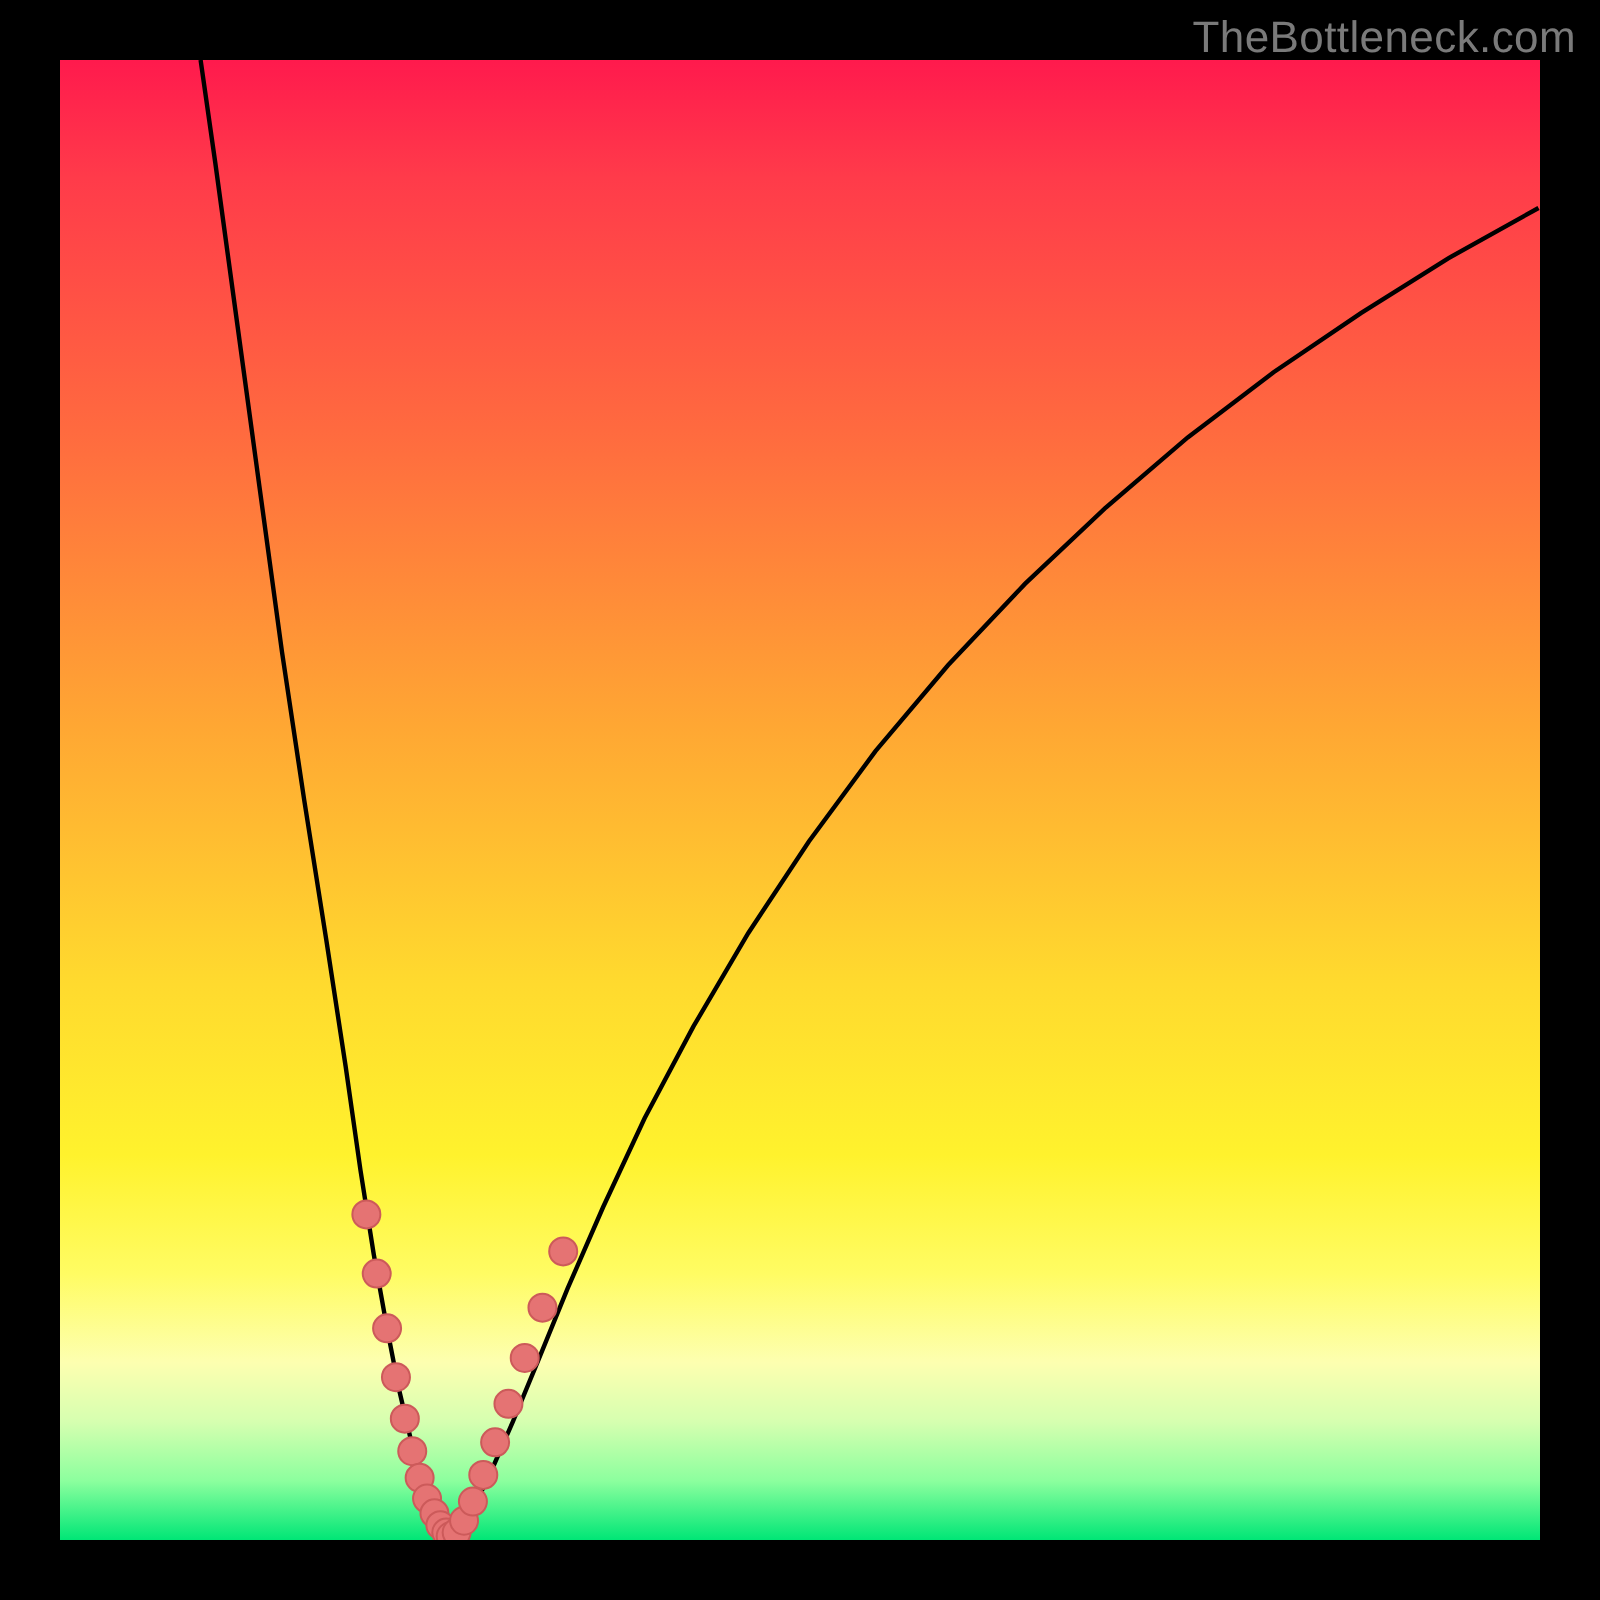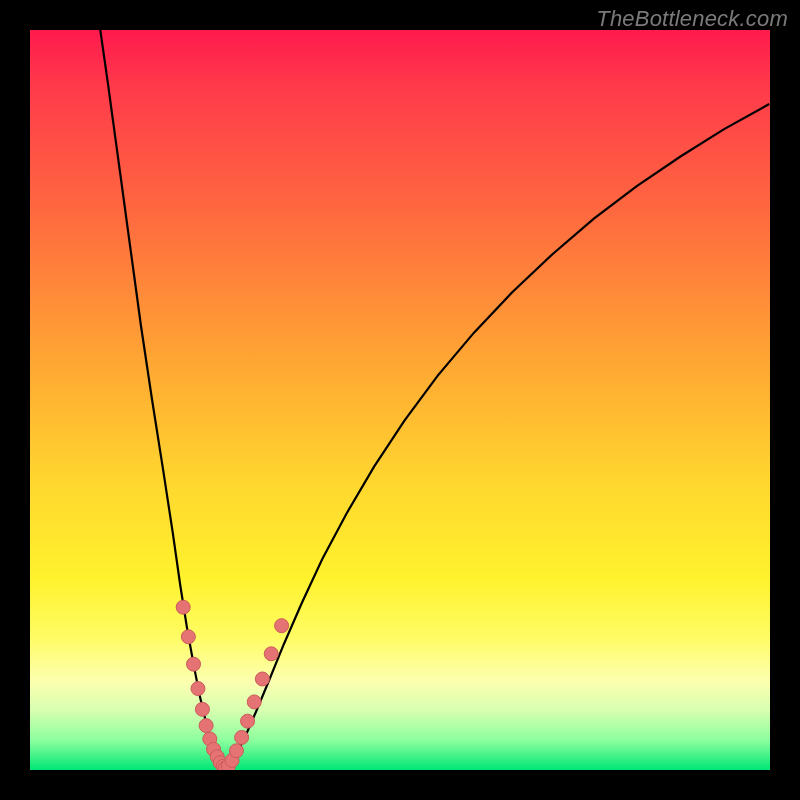--- a/index.html
+++ b/index.html
@@ -39,21 +39,20 @@
   }
   .watermark {
     position: absolute;
     top: 6px;
     right: 12px;
     color: #7a7a7a;
     font-size: 22px;
     letter-spacing: 0.2px;
     z-index: 50;
     user-select: none;
-    font-style: italic;
   }
   svg {
     position: absolute;
     inset: 0;
   }
 </style>
 </head>
 <body>
 
 <div class="watermark">TheBottleneck.com</div>

